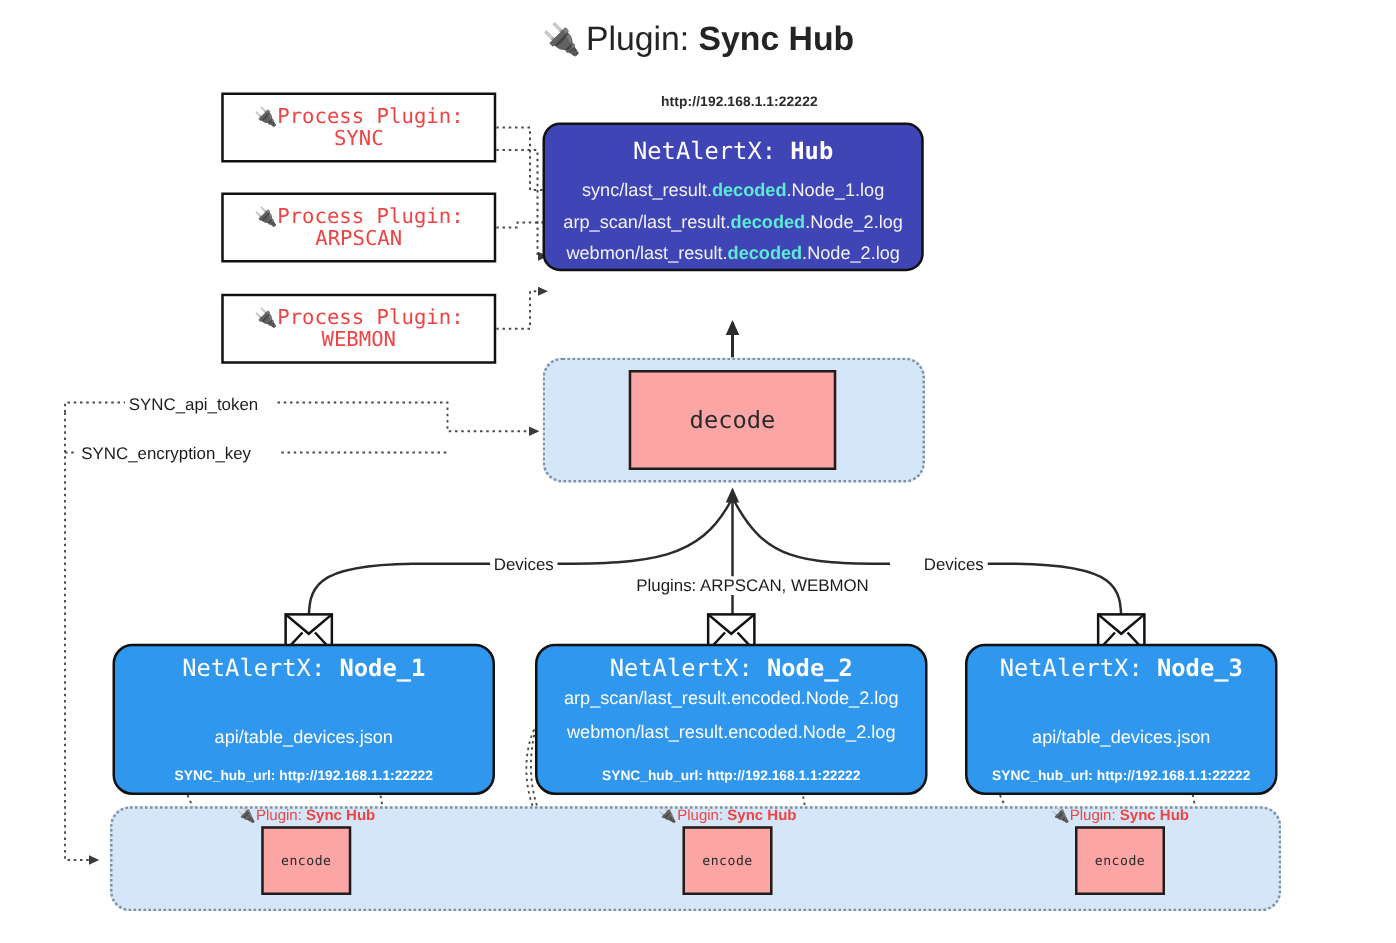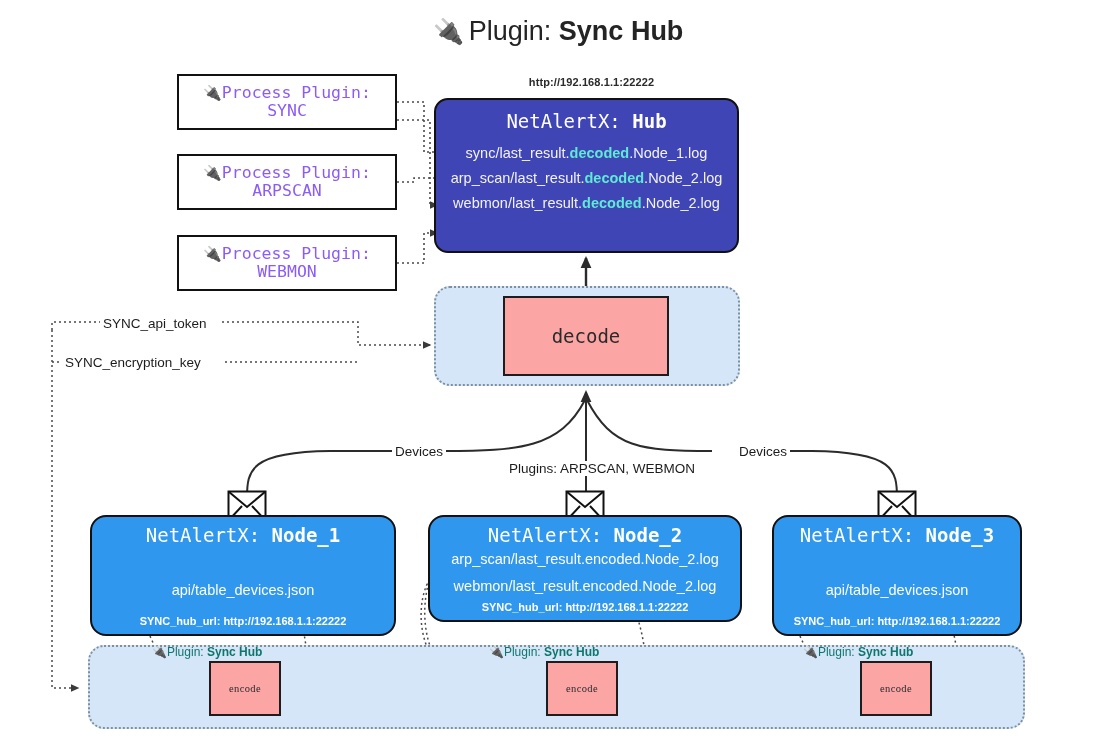--- a/index.html
+++ b/index.html
@@ -47,21 +47,21 @@
     height: 56px;
     border: 2px solid #111;
     background: #fff;
     font-family: "DejaVu Sans Mono", "Liberation Mono", monospace;
     font-size: 16.5px;
     line-height: 1.05;
     display: flex;
     flex-direction: column;
     align-items: center;
     justify-content: center;
-    color: #8b5cf6;
+    color: #ef4444;
   }
   .proc-box .l1 { white-space: nowrap; }
   .proc-box .l1 .plug {
     font-family: "DejaVu Sans", sans-serif;
     font-size: 15px;
   }
   .proc-box .l2 { white-space: nowrap; }
 
   #proc-sync    { left: 177px; top: 74px; }
   #proc-arpscan { left: 177px; top: 154px; }
@@ -71,21 +71,21 @@
   #hub-url {
     left: 443px; top: 76px; width: 297px;
     text-align: center;
     font-size: 11px;
     font-weight: bold;
     color: #2b2b2b;
     letter-spacing: .1px;
   }
   #hub {
     left: 434px; top: 98px;
-    width: 305px; height: 155px;
+    width: 305px; height: 119px;
     background: #4045b5;
     border: 2.5px solid #111;
     border-radius: 14px;
     color: #fff;
     padding-top: 10px;
   }
   #hub .hub-title {
     text-align: center;
     font-family: "DejaVu Sans Mono", "Liberation Mono", monospace;
     font-size: 19px;
@@ -122,30 +122,30 @@
   }
   #decode-box {
     left: 503px; top: 296px;
     width: 166px; height: 80px;
     font-size: 19px;
   }
   .encode-box {
     width: 72px; height: 55px;
     font-size: 10.5px;
     letter-spacing: .4px;
-    font-family: Liberation Serif, serif;
   }
   #encode-1 { left: 209px; top: 661px; }
   #encode-2 { left: 546px; top: 661px; }
   #encode-3 { left: 860px; top: 661px; }
 
   .plugin-tag {
     font-size: 12px;
-    color: #0f766e;
-    white-space: nowrap;
+    color: #ef4444;
+    white-space: nowrap;
+    text-align: center;
   }
   .plugin-tag .plug { font-size: 12px; }
   .plugin-tag .strong { font-weight: bold; }
   #tag-1 { left: 152px; top: 645px; width: 186px; }
   #tag-2 { left: 489px; top: 645px; width: 186px; }
   #tag-3 { left: 803px; top: 645px; width: 186px; }
 
   
   .wire-label {
     font-size: 13.5px;
@@ -186,21 +186,21 @@
   .node-box .node-foot {
     position: absolute;
     left: 0; bottom: 7px; width: 100%;
     text-align: center;
     font-size: 11px;
     font-weight: bold;
     color: #ffffff;
     white-space: nowrap;
   }
   #node-1 { left: 90px;  top: 515px; width: 306px; height: 121px; }
-  #node-2 { left: 428px; top: 515px; width: 314px; height: 107px; }
+  #node-2 { left: 428px; top: 515px; width: 314px; height: 121px; }
   #node-3 { left: 772px; top: 515px; width: 250px; height: 121px; }
   #node-1 .node-line, #node-3 .node-line { margin-top: 31px; }
   #node-2 .node-line:first-of-type { margin-top: 8px; }
 
   
   .envelope { width: 40px; height: 32px; }
   #env-1 { left: 227px; top: 490px; }
   #env-2 { left: 565px; top: 490px; }
   #env-3 { left: 877px; top: 490px; }
 </style>

